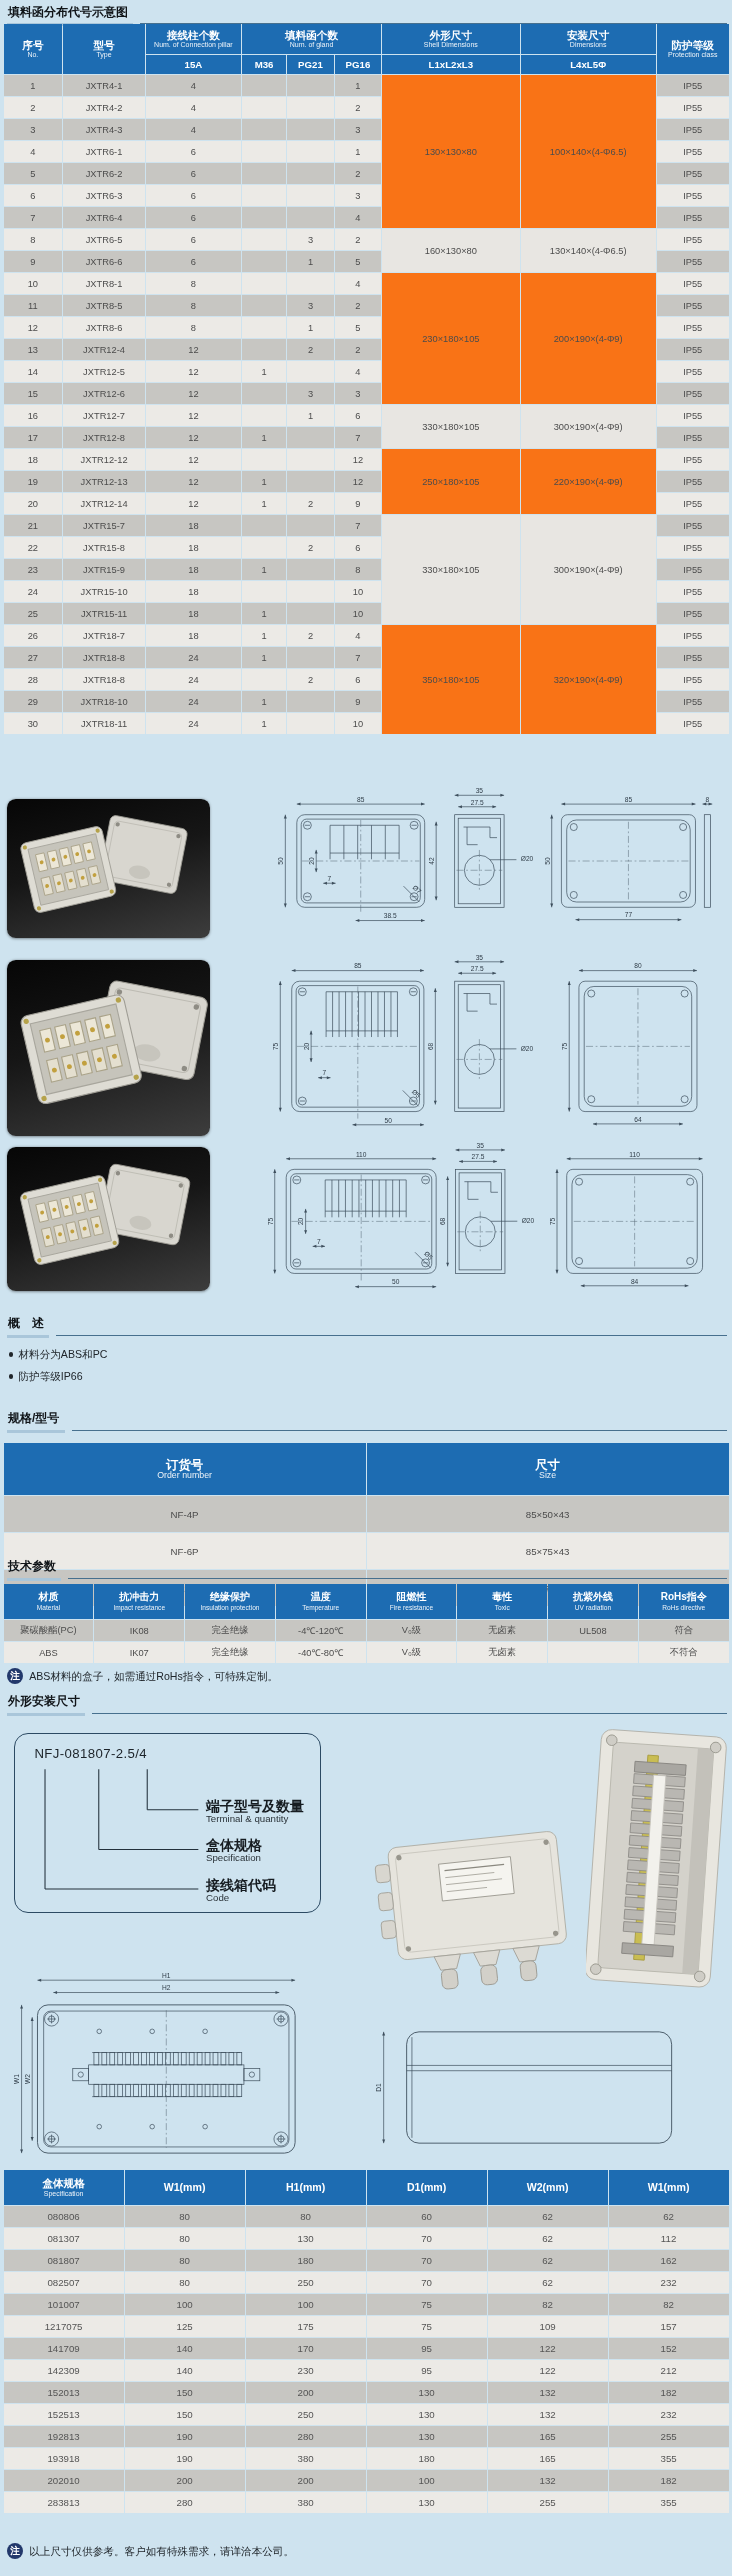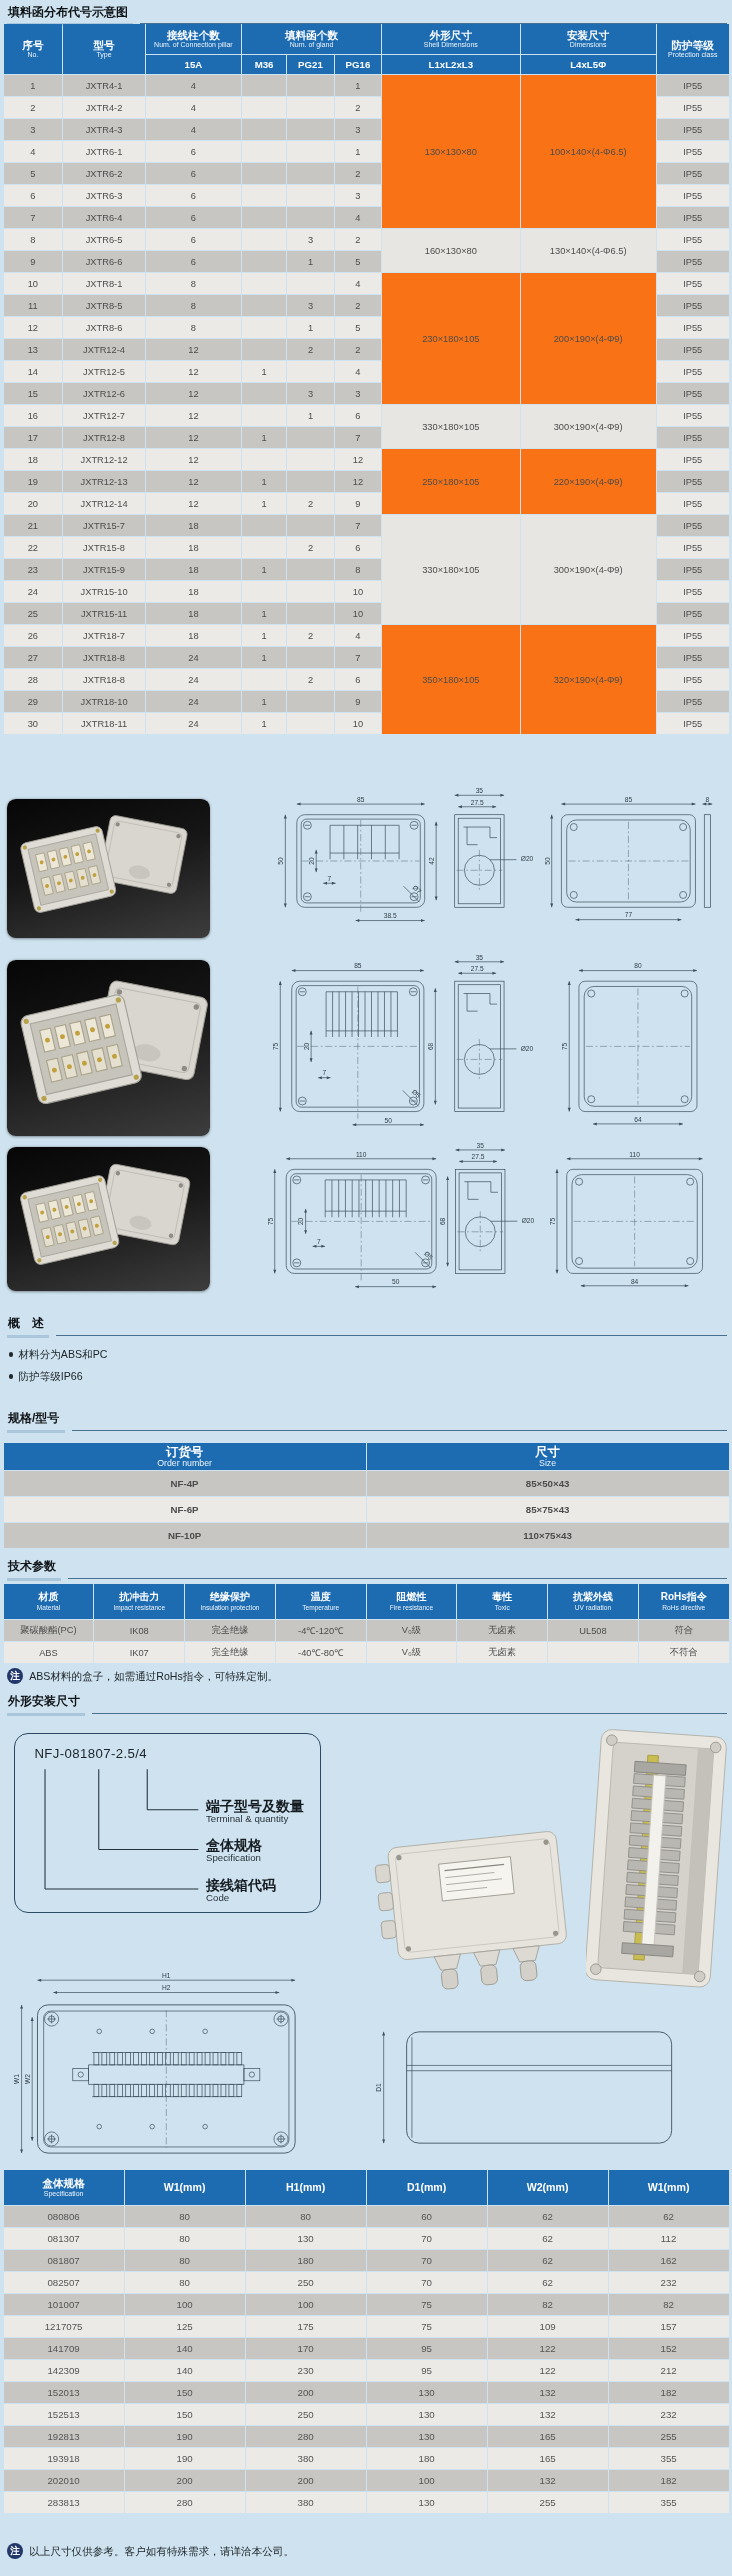--- a/index.html
+++ b/index.html
@@ -17,22 +17,22 @@
   .t1 thead tr:last-child th{height:19.4px;}
   .t1 td{height:21px;}
   .rd{background:#c7c6c2;}
   .rl{background:#eceae6;}
   .gd{background:#f97316;}
   .gl{background:#e8e6e2;}
   .photo{position:absolute;left:7px;width:203px;border-radius:8.8px;background:linear-gradient(165deg,#060606 0%,#161616 45%,#3d3d3d 100%);box-shadow:0 0.9px 2.6px rgba(0,0,0,.4);}
   .drawrow{position:absolute;left:228px;width:501px;}
   .bullet{position:absolute;left:8.8px;font-size:10.6px;color:#20262b;}
   .bullet .dot{display:inline-block;width:4.4px;height:4.4px;border-radius:50%;background:#20262b;margin:0 5.3px 1.8px 0;vertical-align:middle;}
-  .spec-t thead th{height:27px;}
-  .spec-t td{height:25px;font-size:9.7px;font-weight:bold;}
+  .spec-t thead th{height:52px;}
+  .spec-t td{height:36px;font-size:9.7px;}
   .tech-t thead th{height:35px;margin-left:16px;}
   .tech-t .hz{font-size:10px;}
   .tech-t .he{font-size:6.6px;}
   .tech-t td{height:21px;font-size:9.3px;margin-left:20px;}
   .size-t thead th{height:35px;}
   .size-t .hz{font-size:10.6px;}
   .size-t td{height:21px;font-size:9.7px;color:#555;}
   .note{position:absolute;left:7px;display:flex;align-items:flex-start;gap:6.2px;}
   .badge{display:inline-block;min-width:16px;height:16px;border-radius:50%;background:#22386b;color:#fff;font-size:9.7px;font-weight:bold;text-align:center;line-height:16px;}
   .note-text{font-size:10.6px;color:#20262b;padding-top:1.8px;}

